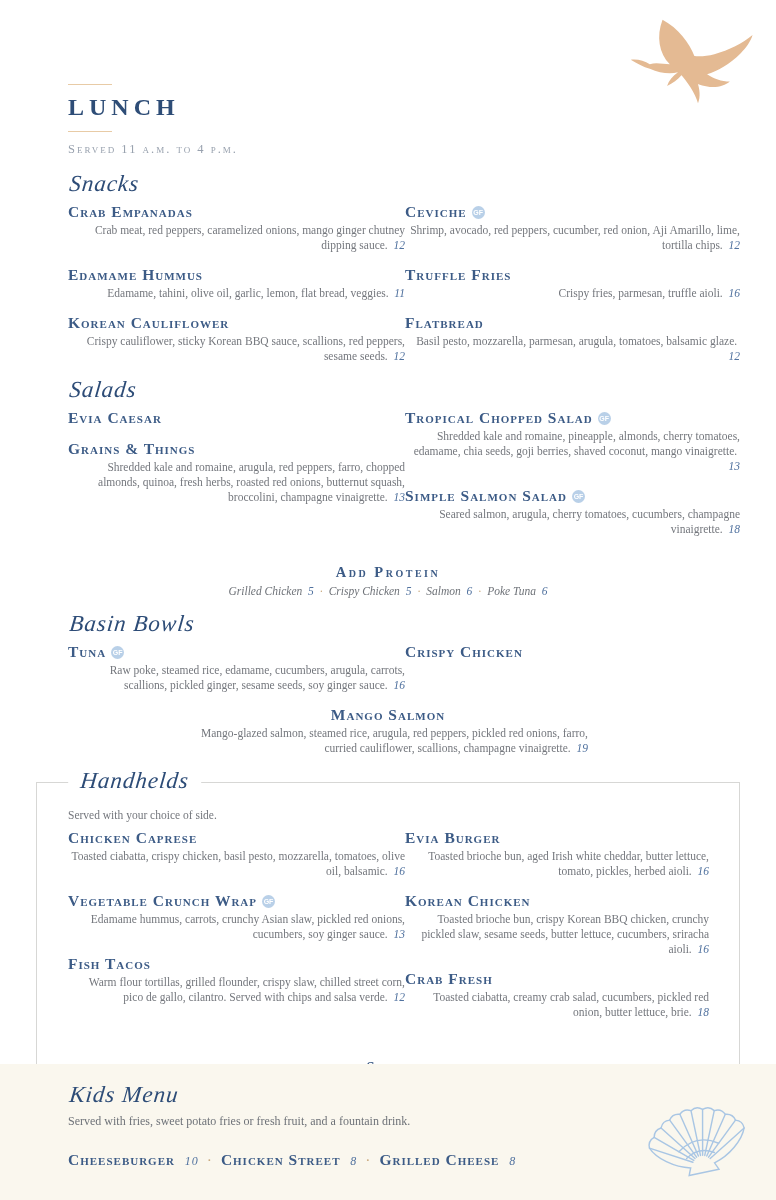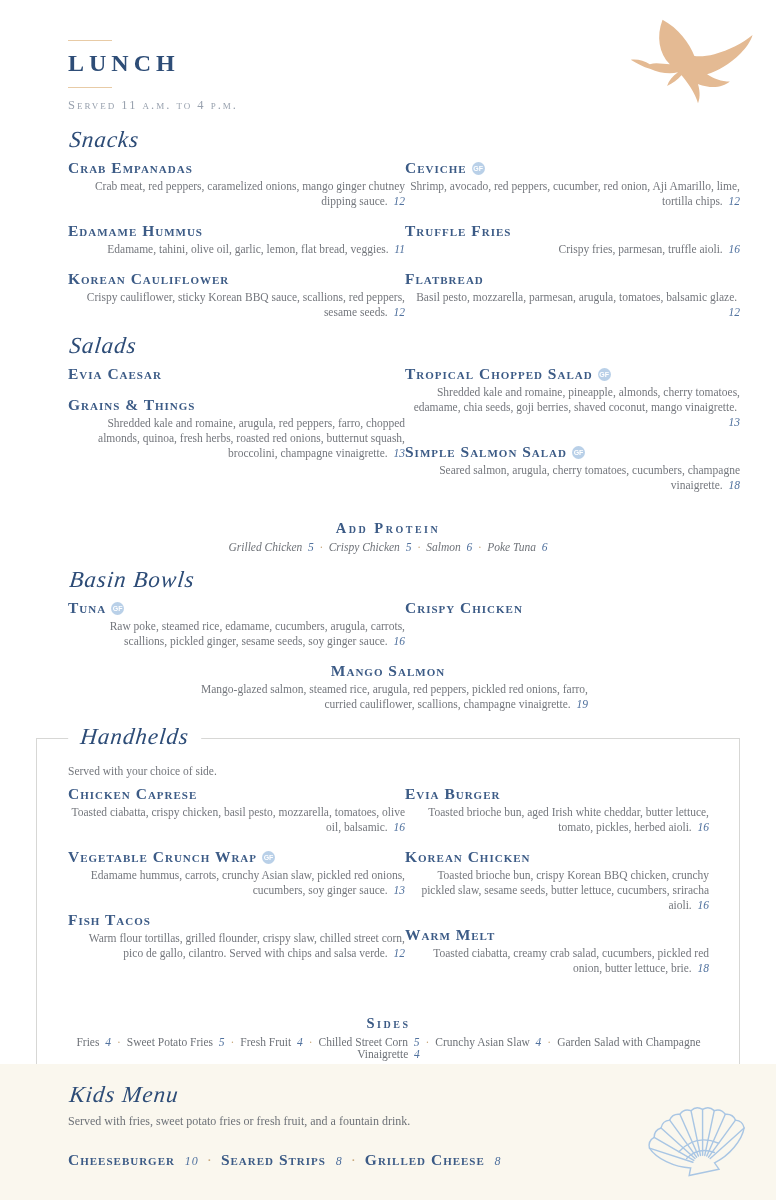--- a/index.html
+++ b/index.html
@@ -6,21 +6,21 @@
   html,body { width:776px; height:1200px; }
   body {
     position:relative;
     background:#ffffff;
     font-family:"Liberation Serif", serif;
     color:#74777d;
     overflow:hidden;
   }
 
   
-  .header { padding:40px 0 0 68px; }
+  .header { padding:40px 0 0 68px;margin-top:44px; }
   .rule { width:44px; height:1px; background:#e8cba6; }
   .page-title {
     font-size:24px; letter-spacing:5px; color:#2e4d77;
     font-weight:600; margin:9px 0 10px 0;
   }
   .served {
     margin-top:10px; font-variant:small-caps; letter-spacing:2px;
     font-size:12.5px; color:#98a1ae;
   }
 
@@ -210,40 +210,40 @@
     <div>
       <div class="item">
         <span class="item-name">Evia Burger</span>
         <p class="item-desc"><span>Toasted brioche bun, aged Irish white cheddar, butter lettuce, tomato, pickles, herbed aioli.</span>&nbsp; <span class="price">16</span></p>
       </div>
       <div class="item">
         <span class="item-name">Korean Chicken</span>
         <p class="item-desc"><span>Toasted brioche bun, crispy Korean BBQ chicken, crunchy pickled slaw, sesame seeds, butter lettuce, cucumbers, sriracha aioli.</span>&nbsp; <span class="price">16</span></p>
       </div>
       <div class="item">
-        <span class="item-name">Warm Melt</span>
+        <span class="item-name">Crab Fresh</span>
         <p class="item-desc"><span>Toasted ciabatta, creamy crab salad, cucumbers, pickled red onion, butter lettuce, brie.</span>&nbsp; <span class="price">18</span></p>
       </div>
     </div>
   </div>
 
 
   <div class="center-block" style="margin-top:26px;">
     <div class="caps-heading">Sides</div>
     <div class="inline-list">
       <span>Fries</span>&nbsp; <span class="price">4</span><span class="dot">·</span><span>Sweet Potato Fries</span>&nbsp; <span class="price">5</span><span class="dot">·</span><span>Fresh Fruit</span>&nbsp; <span class="price">4</span><span class="dot">·</span><span>Chilled Street Corn</span>&nbsp; <span class="price">5</span><span class="dot">·</span><span>Crunchy Asian Slaw</span>&nbsp; <span class="price">4</span><span class="dot">·</span><span>Garden Salad with Champagne Vinaigrette</span>&nbsp; <span class="price">4</span>
     </div>
   </div>
 </div>
 
 <div class="kids-strip">
   <div class="script-heading">Kids Menu</div>
   <div class="kids-note">Served with fries, sweet potato fries or fresh fruit, and a fountain drink.</div>
   <div class="kids-items">
-    <span>Cheeseburger</span>&nbsp; <span class="price">10</span><span class="dot">·</span><span>Seared Strips</span>&nbsp; <span class="price">8</span><span class="dot">·</span><span>Grilled Cheese</span>&nbsp; <span class="price">8</span>
+    <span>Cheeseburger</span>&nbsp; <span class="price">10</span><span class="dot">·</span><span>Chicken Street</span>&nbsp; <span class="price">8</span><span class="dot">·</span><span>Grilled Cheese</span>&nbsp; <span class="price">8</span>
   </div>
 
   <svg class="shell" viewBox="0 0 120 120" xmlns="http://www.w3.org/2000/svg">
     <g fill="none" stroke="#a9c6e4" stroke-width="1.4" stroke-linecap="round" transform="rotate(-12 60 60)">
       <path d="M14.4,68.5 Q14.3,61.3 21.1,59.2 Q22.5,52.2 29.7,51.5 Q32.5,44.8 39.6,45.7 Q43.7,39.8 50.6,42.2 Q55.8,37.2 62,41 Q68.2,37.2 73.4,42.2 Q80.3,39.8 84.4,45.7 Q91.5,44.8 94.3,51.5 Q101.5,52.2 102.9,59.2 Q109.7,61.3 109.6,68.5 C105,80 90,92 74,96 L77,103 L47,103 L50,96 C34,92 19,80 14.4,68.5 Z"></path>
       <line x1="53.3" y1="91" x2="14.4" y2="68.5"></line>
       <line x1="54.6" y1="89.3" x2="21.1" y2="59.2"></line>
       <line x1="56.1" y1="87.9" x2="29.7" y2="51.5"></line>
       <line x1="57.9" y1="86.9" x2="39.6" y2="45.7"></line>
       <line x1="59.9" y1="86.2" x2="50.6" y2="42.2"></line>

